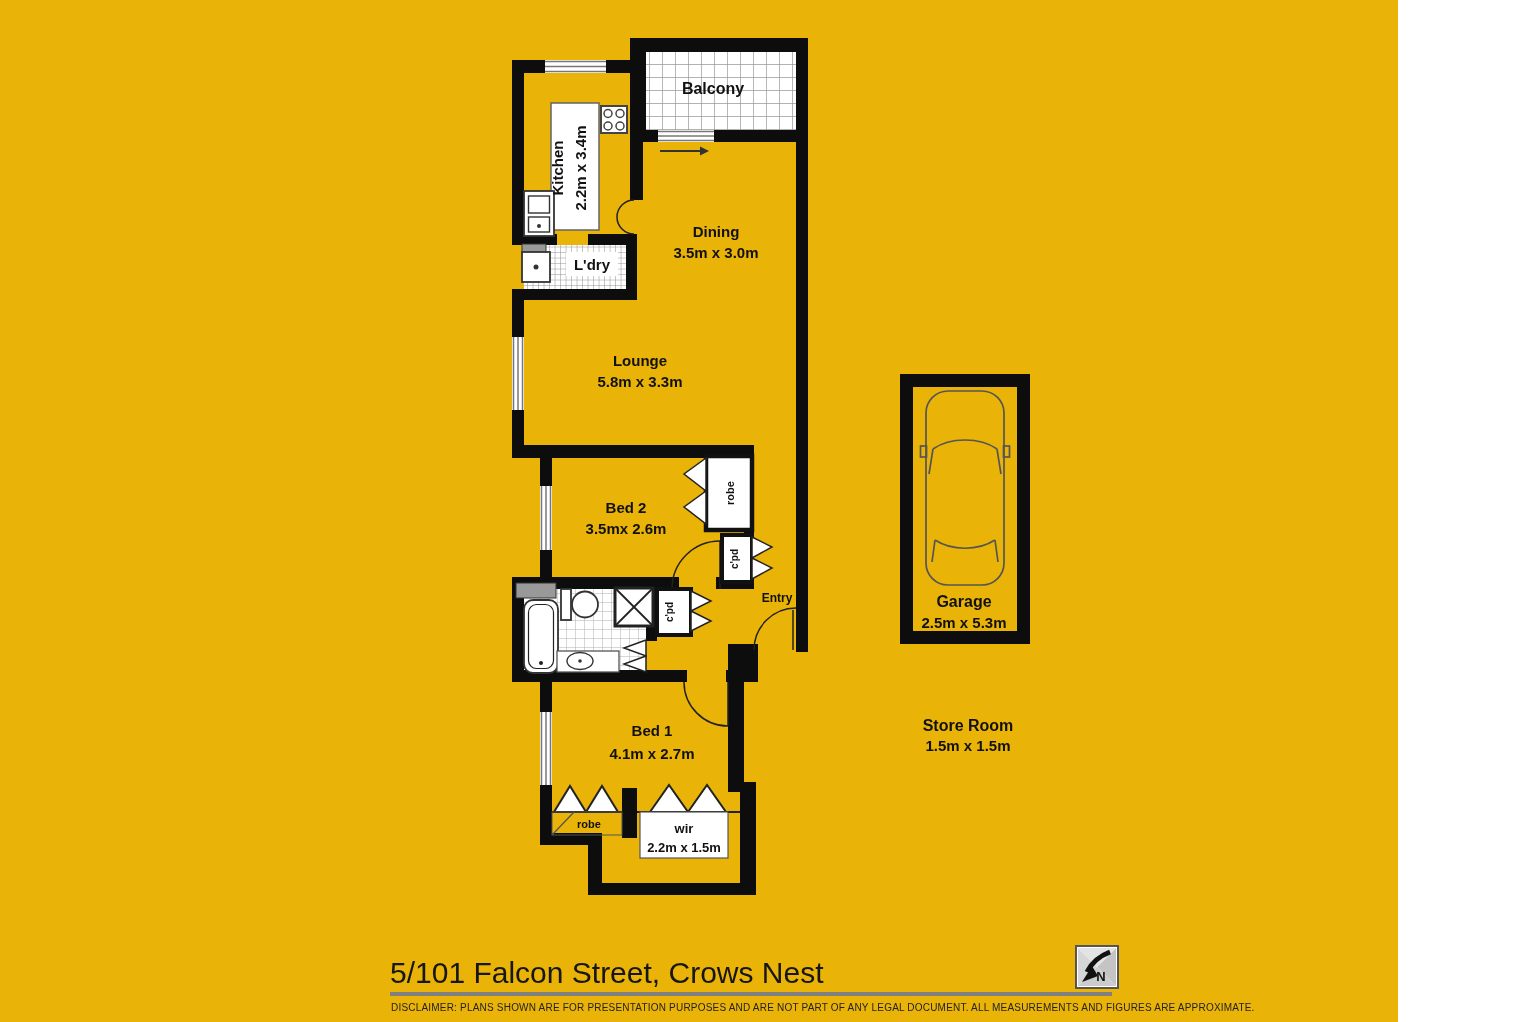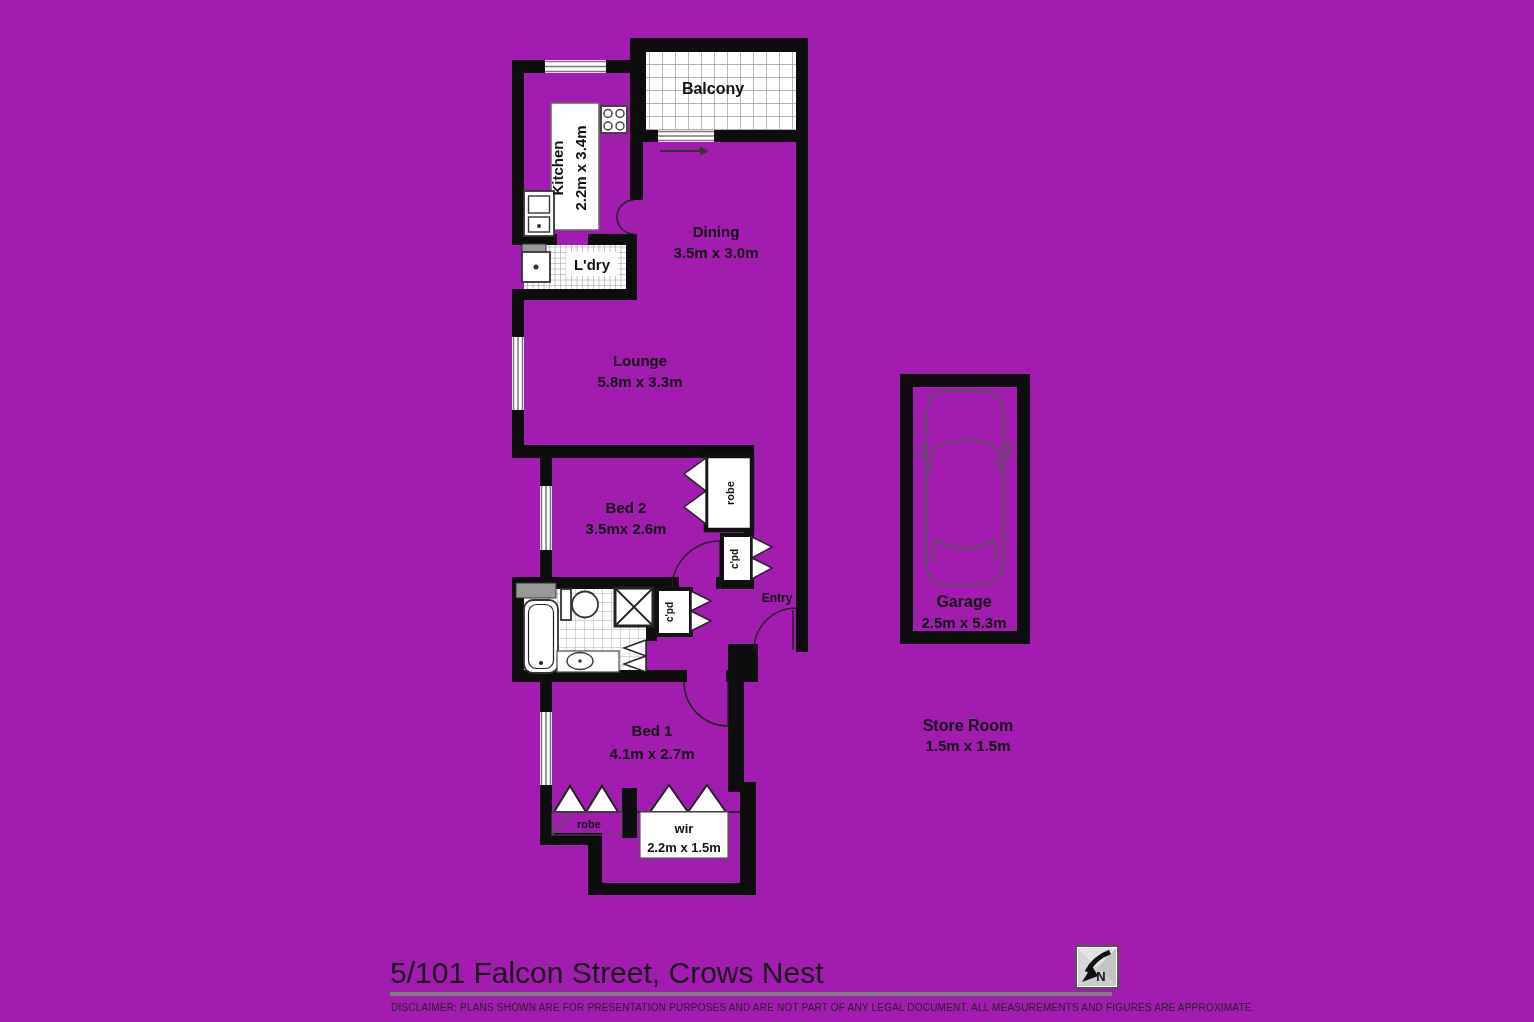--- a/index.html
+++ b/index.html
@@ -1,16 +1,16 @@
 <!DOCTYPE html>
 <html><head>
 <meta charset="utf-8">
 <style>
   html,body{margin:0;padding:0;background:#fff;}
-  #canvas{position:relative;width:1534px;height:1022px;background:#a21caf;overflow:hidden;
+  #canvas{position:relative;width:1398px;height:1022px;background:#eab308;overflow:hidden;
           font-family:"Liberation Sans", sans-serif;}
   svg text{font-family:"Liberation Sans", sans-serif;fill:#111;}
   .room-label{font-size:15px;font-weight:bold;text-anchor:middle;}
   .big-label{font-size:16px;font-weight:bold;text-anchor:middle;}
   .small-label{font-size:11px;font-weight:bold;text-anchor:middle;}
   .tiny-label{font-size:10px;font-weight:bold;text-anchor:middle;}
   .entry-label{font-size:12px;font-weight:bold;text-anchor:middle;}
   .wir-label{font-size:13px;font-weight:bold;text-anchor:middle;}
   .wall{fill:#0d0d0d;}
   .thinline{stroke:#222;stroke-width:1.5;fill:none;}

